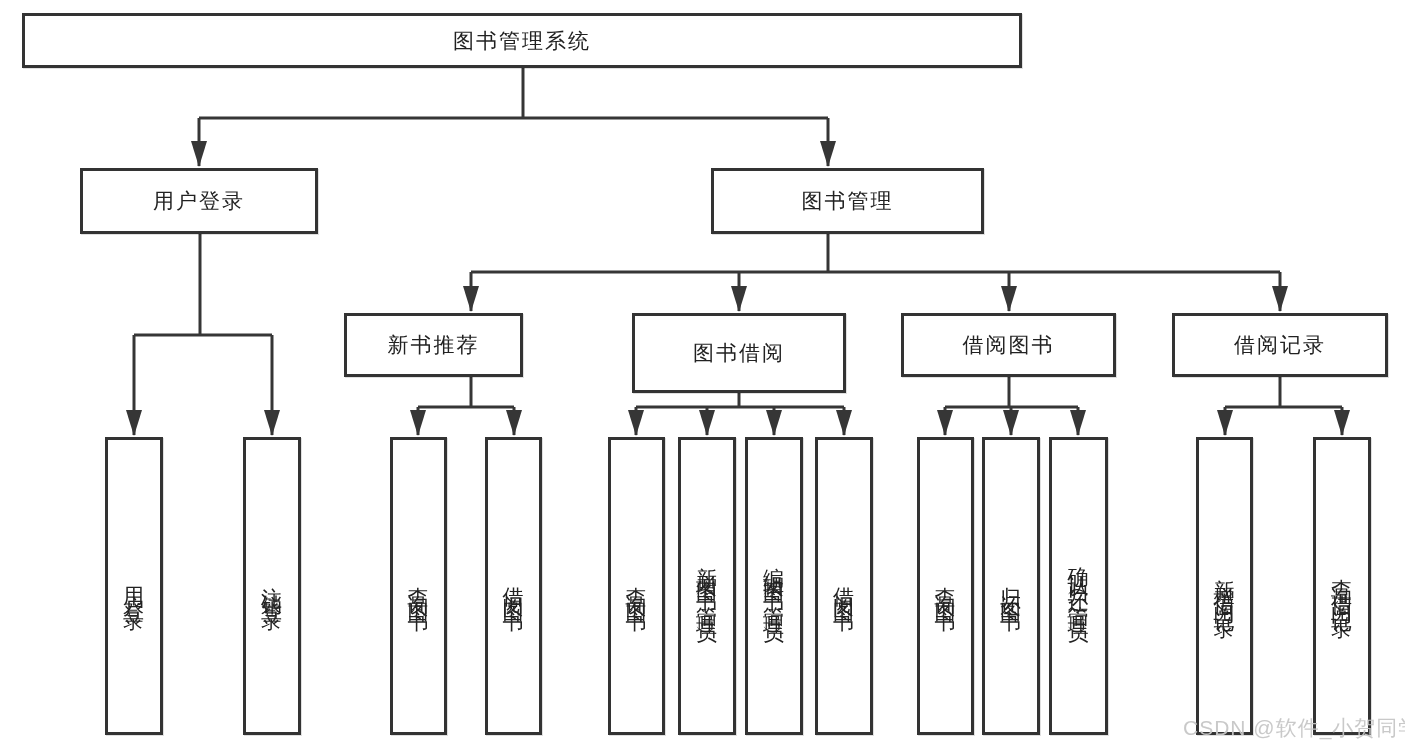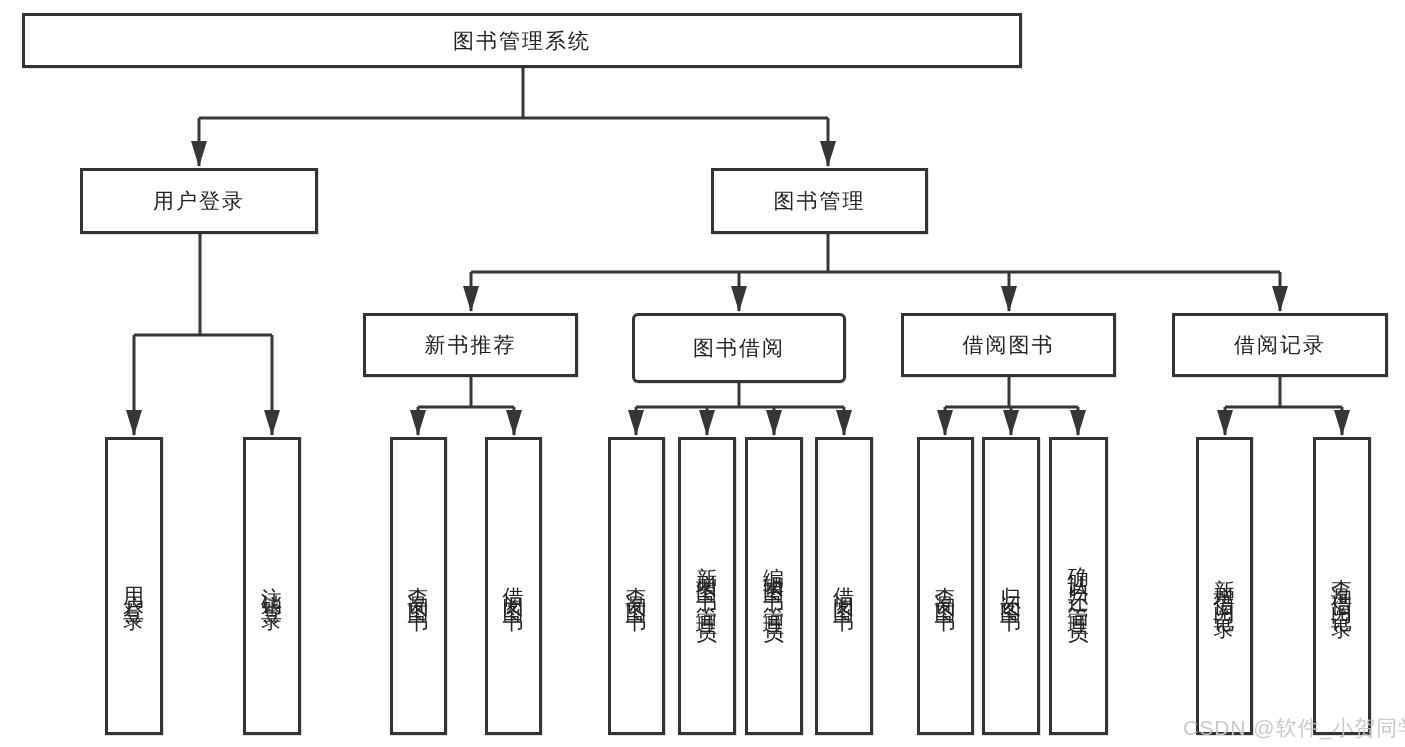--- a/index.html
+++ b/index.html
@@ -118,24 +118,24 @@
 
     <path d="M1280 377 V407" stroke="#363636" stroke-width="3" fill="none"></path>
     <path d="M1225 407 H1342" stroke="#363636" stroke-width="3" fill="none"></path>
     <path d="M1225 407 V435" stroke="#363636" stroke-width="3" fill="none" marker-end="url(#arw)"></path>
     <path d="M1342 407 V435" stroke="#363636" stroke-width="3" fill="none" marker-end="url(#arw)"></path>
   </svg>
 
   <div class="box" style="left:22px; top:13px; width:1000px; height:55px;">图书管理系统</div>
 
   <div class="box" style="left:80px; top:168px; width:238px; height:66px;">用户登录</div>
-  <div class="box" style="left:711px; top:168px; width:217px; height:66px;">图书管理</div>
+  <div class="box" style="left:711px; top:168px; width:273px; height:66px;">图书管理</div>
 
-  <div class="box" style="left:363px; top:313px; width:215px; height:64px;">新书推荐</div>
-  <div class="box" style="left:632px; top:313px; width:214px; height:70px;border-radius:6px;">图书借阅</div>
+  <div class="box" style="left:344px; top:313px; width:179px; height:64px;">新书推荐</div>
+  <div class="box" style="left:632px; top:313px; width:214px; height:80px;">图书借阅</div>
   <div class="box" style="left:901px; top:313px; width:215px; height:64px;">借阅图书</div>
   <div class="box" style="left:1172px; top:313px; width:216px; height:64px;">借阅记录</div>
 
   <div class="leaf" style="left:105px; width:58px;">
     <span>用户登录</span>
   </div>
   <div class="leaf" style="left:243px; width:58px;">
     <span>注销登录</span>
   </div>
 

